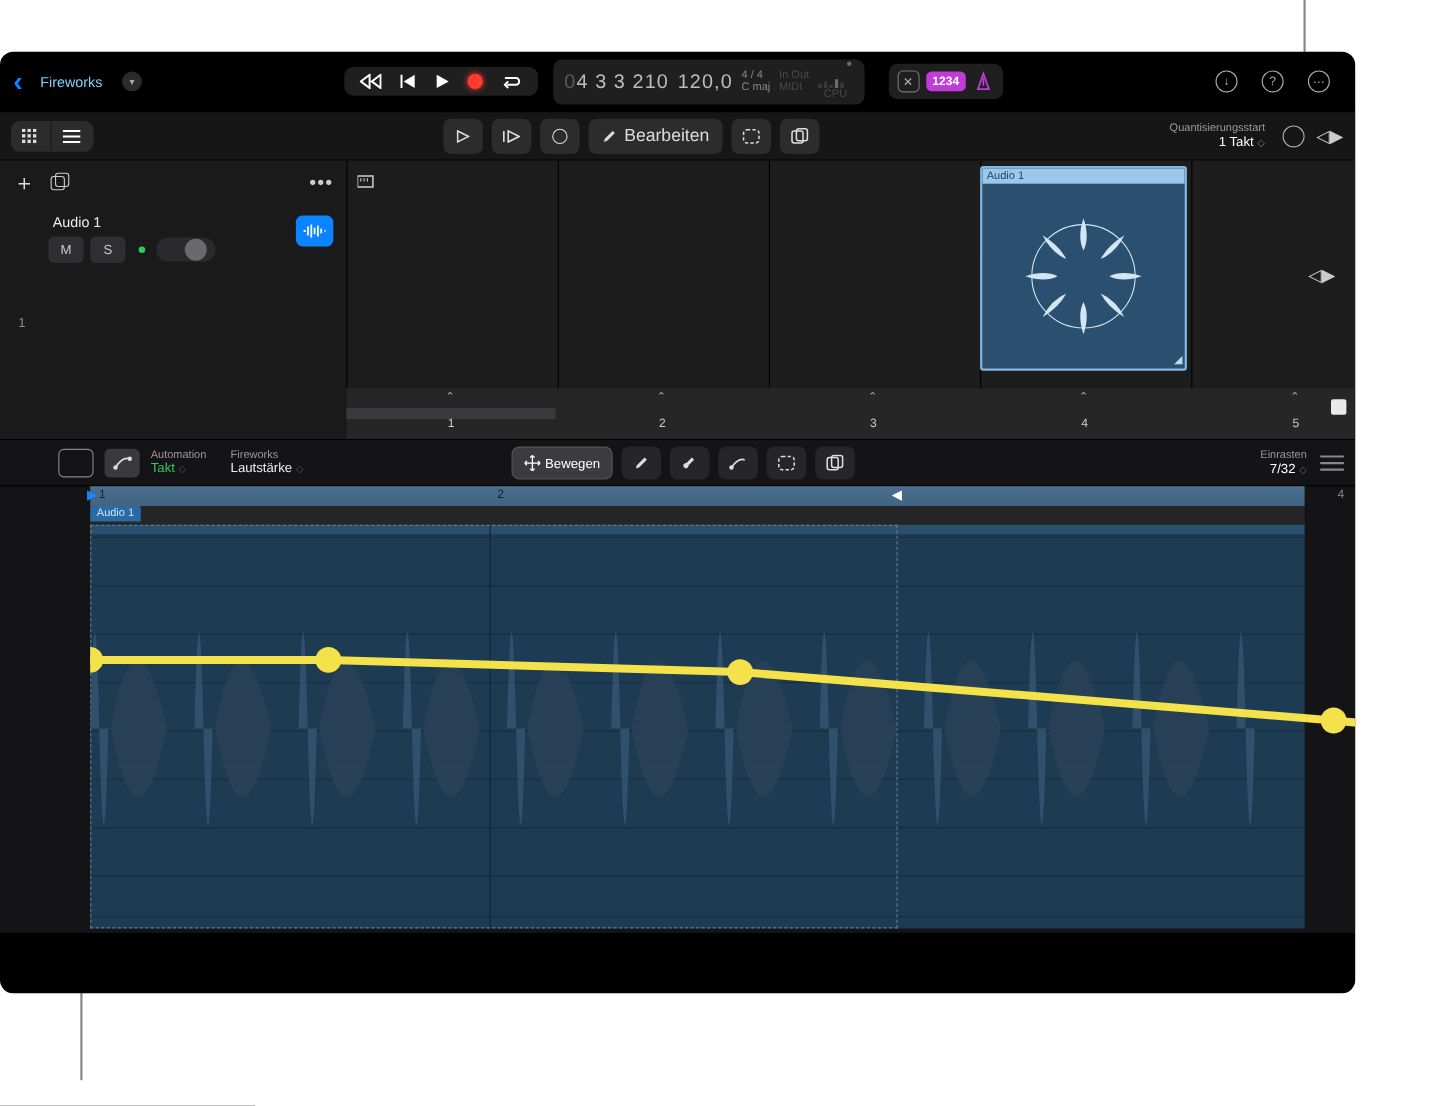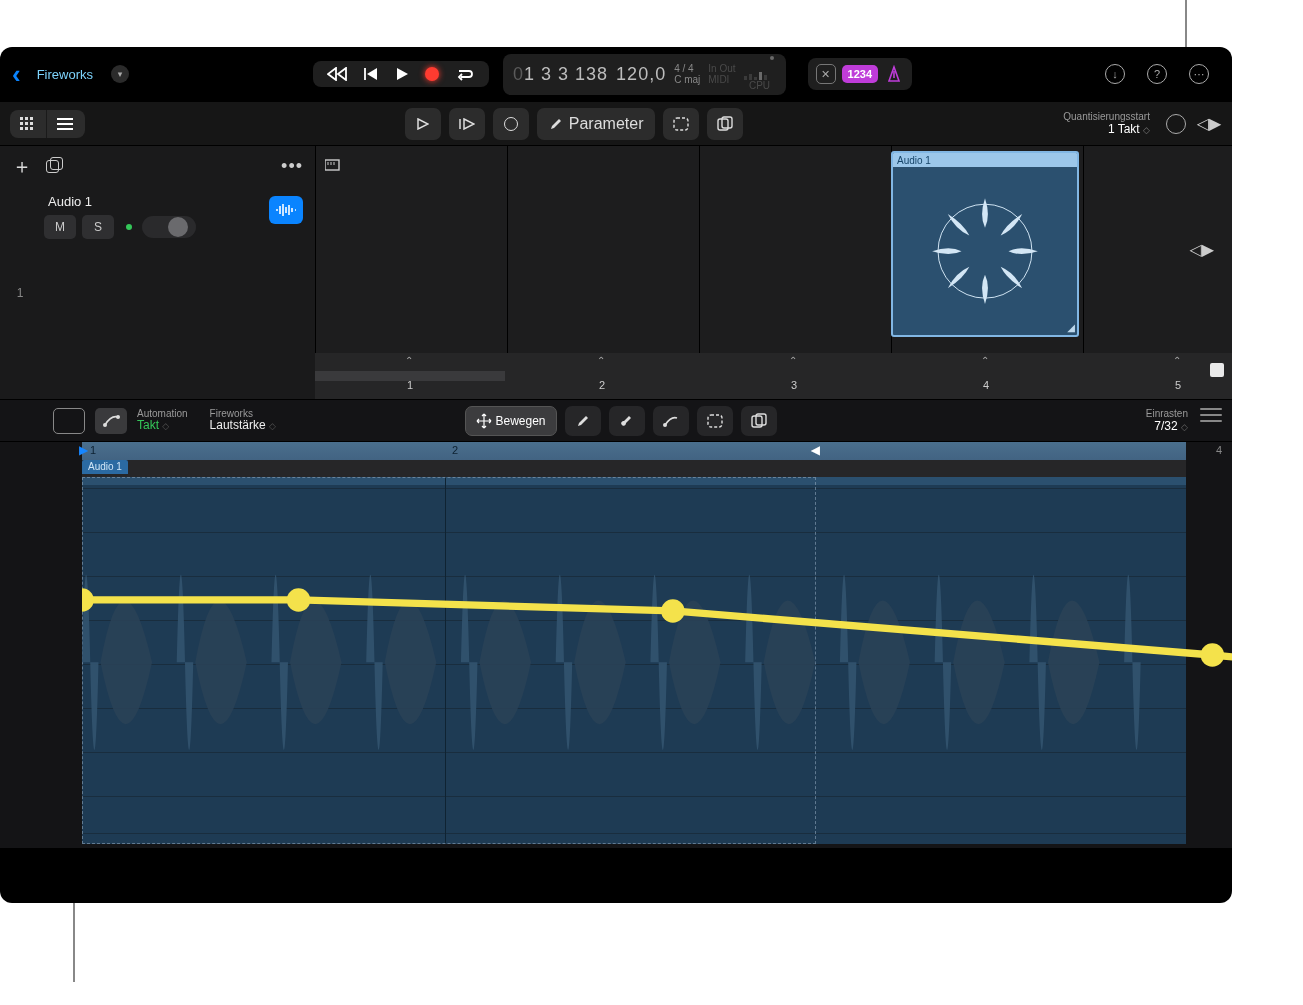--- a/index.html
+++ b/index.html
@@ -91,21 +91,21 @@
 .at-left{display:flex;align-items:center;gap:10px;padding-left:43px;}
 .at-tog{width:32px;height:26px;border:1.6px solid #888;border-radius:5px;}
 .at-curve{width:32px;height:26px;border-radius:5px;background:#3a3a3c;display:flex;align-items:center;justify-content:center;}
 .auto-col{display:flex;flex-direction:column;line-height:1.15;}
 .auto-col .lbl{font-size:10px;color:#9a9a9a;}
 .auto-col .val{font-size:12px;}
 .val-green{color:#34c759;}
 .auto-mid{margin-left:auto;margin-right:auto;display:flex;gap:8px;}
 .move-btn{display:flex;align-items:center;gap:4px;background:#3c3c3e;border:1px solid #555;border-radius:7px;padding:5px 10px;font-size:12px;color:#fff;cursor:pointer;}
 .tool-btn{width:36px;height:30px;border-radius:7px;background:#262628;display:flex;align-items:center;justify-content:center;cursor:pointer;}
-.at-right{margin-left:auto;display:flex;gap:12px;}
+.at-right{margin-left:auto;display:flex;align-items:center;gap:12px;}
 .snap-col{display:flex;flex-direction:column;align-items:flex-end;}
 .snap-col .lbl{font-size:10px;color:#9a9a9a;}
 .snap-col .val{font-size:12px;color:#fff;}
 .lines3{width:22px;height:14px;display:flex;flex-direction:column;justify-content:space-between;}
 .lines3 span{height:2px;background:#888;border-radius:1px;}
 
 .auto-body{position:relative;height:calc(100% - 42px);}
 .auto-ruler{position:absolute;left:82px;right:46px;top:0;height:18px;background:linear-gradient(#4a6f8d,#426382);}
 .auto-ruler .num{position:absolute;top:2px;font-size:11px;color:#0d2131;}
 .auto-ruler .playhead{position:absolute;top:1px;color:#1786ff;font-size:12px;}
@@ -160,21 +160,21 @@
         </span>
       <span class="tp-btn">
           <svg width="20" height="14">
             <path class="stroke-w" d="M4 4h10a3 3 0 0 1 0 6H6"></path>
             <path d="M7 7l-3 3 3 3" class="stroke-w"></path>
           </svg>
         </span>
     </div>
 
     <div class="lcd">
-      <span class="big"><span class="faint">0</span><span>1 3 3 138</span></span>
+      <span class="big"><span class="faint">0</span><span>4 3 3 210</span></span>
       <span class="big">120,0</span>
       <span class="lcd-col">
         <span class="small">4 / 4</span>
         <span class="small">C maj</span>
       </span>
       <span class="lcd-col" style="align-items:flex-start">
         <span class="small" style="color:#4a4a4a">In  Out</span>
         <span class="small" style="color:#4a4a4a">MIDI</span>
       </span>
       <span class="lcd-col" style="align-items:center">
@@ -256,21 +256,21 @@
             <path d="M5 1 L15 6 L5 11 Z" fill="none" stroke="#ddd" stroke-width="1.5"></path>
           </svg>
         </div>
       <div class="sq-btn">
           <span style="width:14px;height:14px;border:1.6px solid #ddd;border-radius:50%"></span>
         </div>
       <div class="edit-btn">
         <svg width="14" height="14">
             <path d="M2 12l1-3 7-7 2 2-7 7z" fill="#ddd"></path>
           </svg>
-        <span>Parameter</span>
+        <span>Bearbeiten</span>
       </div>
       <div class="sq-btn">
           <svg width="18" height="16">
             <rect x="2" y="2" width="14" height="12" rx="3" fill="none" stroke="#ddd" stroke-width="1.4" stroke-dasharray="3 2"></rect>
           </svg>
         </div>
       <div class="sq-btn">
           <svg width="18" height="16">
             <rect x="2" y="3" width="10" height="11" rx="2" fill="none" stroke="#ddd" stroke-width="1.4"></rect>
             <rect x="6" y="1" width="10" height="11" rx="2" fill="none" stroke="#ddd" stroke-width="1.4"></rect>

